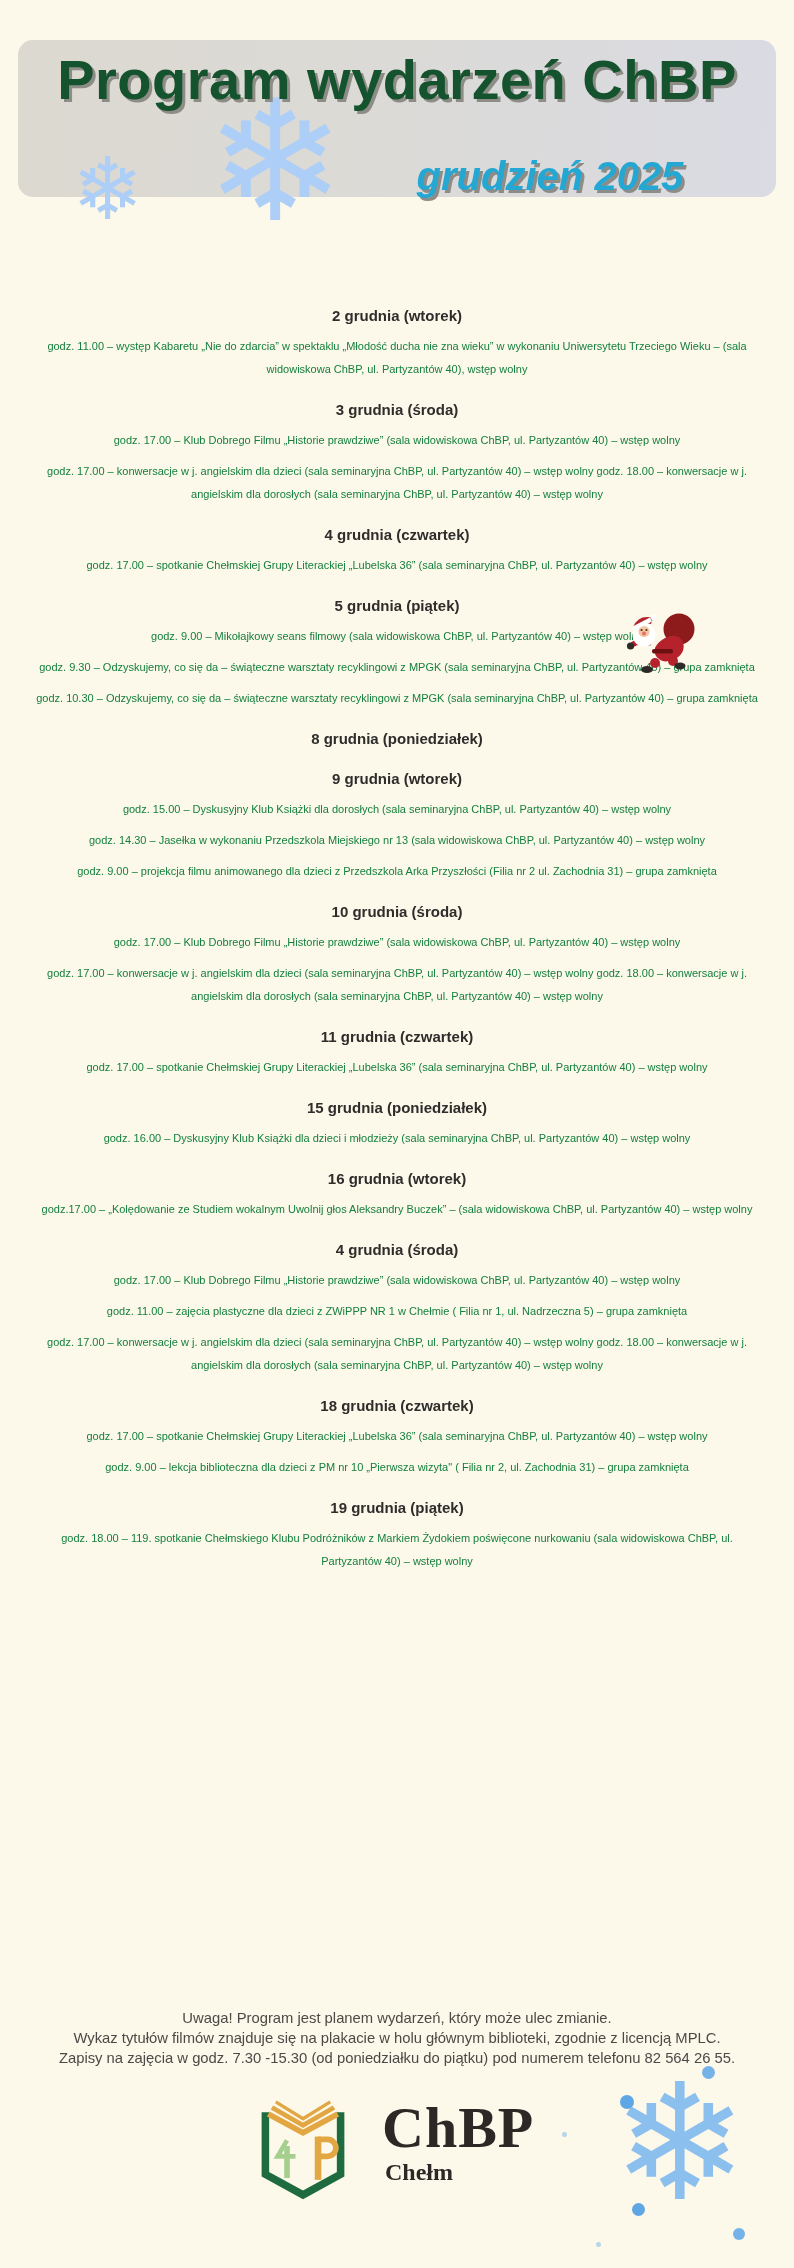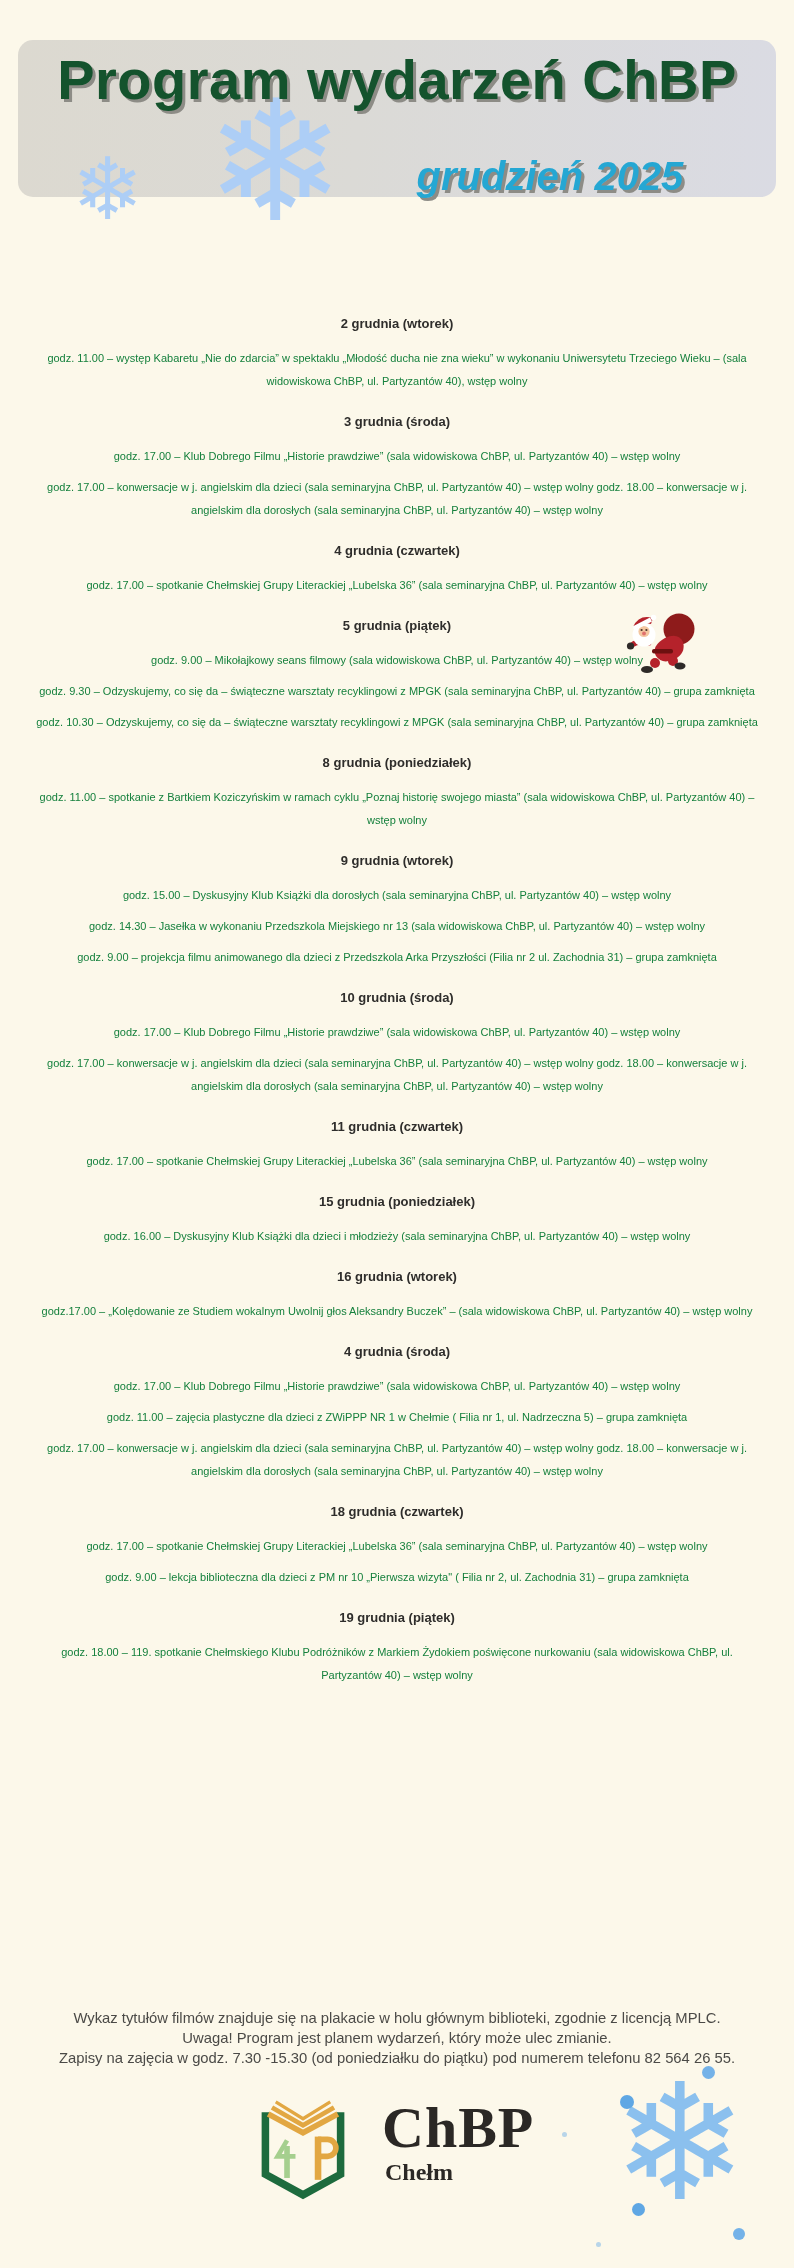--- a/index.html
+++ b/index.html
@@ -51,21 +51,21 @@
     text-shadow:3px 3px 0 #8d8c86;
     line-height:1;
   }
   
   .content{
     position:absolute;left:27px;top:300px;width:740px;
     text-align:center;
   }
   .day{margin:0 0 17px 0;}
   .date{
-    margin:12px;font-size:13px;font-weight:bold;
+    margin:4px;font-size:15px;font-weight:bold;
     color:#2e2d2b;line-height:23px;
   }
   .event{
     margin:8px;font-size:11px;color:#15803d;line-height:23px;
   }
   
   .santa{position:absolute;left:618px;top:612px;width:84px;height:64px;z-index:2;}
   
   .notes{
     position:absolute;left:27px;top:2008px;width:740px;
@@ -132,21 +132,20 @@
 
     <section class="day">
       <h3 class="date">5 grudnia (piątek)</h3>
       <p class="event">godz. 9.00 – Mikołajkowy seans filmowy (sala widowiskowa ChBP, ul. Partyzantów 40) – wstęp wolny</p>
       <p class="event">godz. 9.30 – Odzyskujemy, co się da – świąteczne warsztaty recyklingowi z MPGK (sala seminaryjna ChBP, ul. Partyzantów 40) – grupa zamknięta</p>
       <p class="event">godz. 10.30 – Odzyskujemy, co się da – świąteczne warsztaty recyklingowi z MPGK (sala seminaryjna ChBP, ul. Partyzantów 40) – grupa zamknięta</p>
     </section>
 
     <section class="day">
       <h3 class="date">8 grudnia (poniedziałek)</h3>
-      <p class="event">godz. 11.00 – spotkanie z Bartkiem Koziczyńskim w ramach cyklu „Poznaj historię swojego miasta” (sala widowiskowa ChBP, ul. Partyzantów 40) – wstęp wolny</p>
     </section>
 
     <section class="day">
       <h3 class="date">9 grudnia (wtorek)</h3>
       <p class="event">godz. 15.00 – Dyskusyjny Klub Książki dla dorosłych (sala seminaryjna ChBP, ul. Partyzantów 40) – wstęp wolny</p>
       <p class="event">godz. 14.30 – Jasełka w wykonaniu Przedszkola Miejskiego nr 13 (sala widowiskowa ChBP, ul. Partyzantów 40) – wstęp wolny</p>
       <p class="event">godz. 9.00 – projekcja filmu animowanego dla dzieci z Przedszkola Arka Przyszłości (Filia nr 2 ul. Zachodnia 31) – grupa zamknięta</p>
     </section>
 
     <section class="day">
@@ -187,22 +186,22 @@
       <h3 class="date">19 grudnia (piątek)</h3>
       <p class="event">godz. 18.00 – 119. spotkanie Chełmskiego Klubu Podróżników z Markiem Żydokiem poświęcone nurkowaniu (sala widowiskowa ChBP, ul. Partyzantów 40) – wstęp wolny</p>
     </section>
 
     <section class="day">
     </section>
 
   </div>
 
   <div class="notes">
+    <p>Uwaga! Program jest planem wydarzeń, który może ulec zmianie.</p>
     <p>Wykaz tytułów filmów znajduje się na plakacie w holu głównym biblioteki, zgodnie z licencją MPLC.</p>
-    <p>Uwaga! Program jest planem wydarzeń, który może ulec zmianie.</p>
     <p>Zapisy na zajęcia w godz. 7.30 -15.30 (od poniedziałku do piątku) pod numerem telefonu 82 564 26 55.</p>
   </div>
 
   <div class="logo">
     <svg class="logo-icon" viewBox="0 0 100 112" aria-hidden="true">
       <path d="M10 20 L10 86 L50 108 L90 86 L90 20" stroke="#1d6b3e" stroke-width="8" fill="none" stroke-linejoin="miter"></path>
       <path d="M13 22 L50 42 L87 22" stroke="#e2a742" stroke-width="6" fill="none"></path>
       <path d="M17 15 L50 34 L83 15" stroke="#e2a742" stroke-width="5" fill="none"></path>
       <path d="M21 9 L50 27 L79 9" stroke="#e2a742" stroke-width="3.5" fill="none"></path>
       <path d="M33 50 L23 67 L42 67" stroke="#a5cf8e" stroke-width="5" fill="none"></path>

